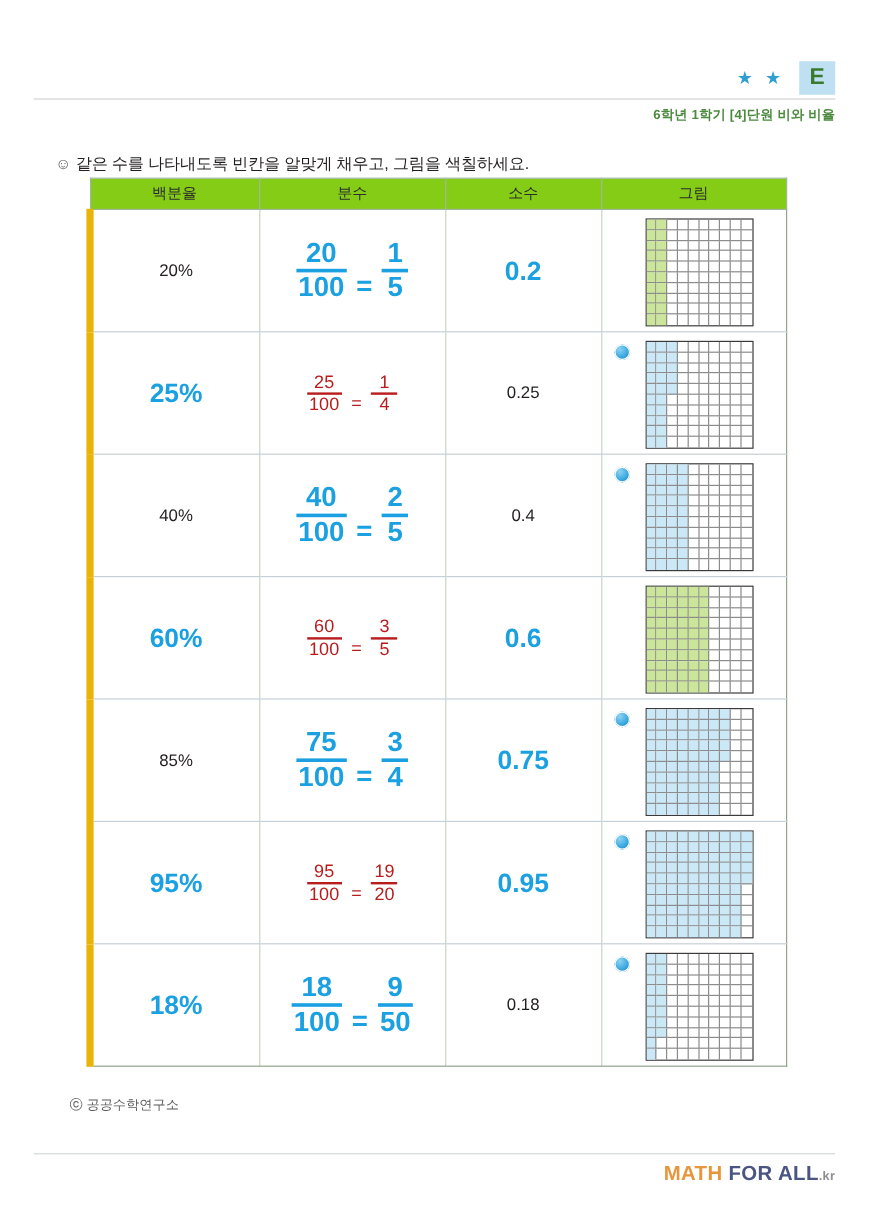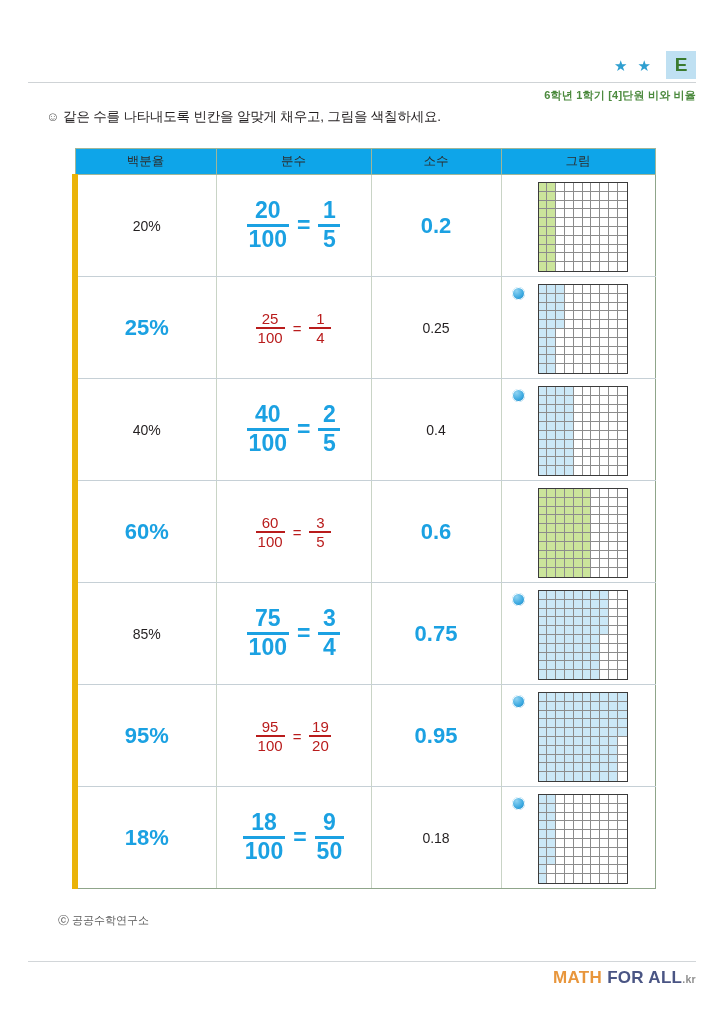--- a/index.html
+++ b/index.html
@@ -73,21 +73,21 @@
     font-size: 11px;
     color: #4c8a3e;
     white-space: nowrap;
     letter-spacing: 0.2px;
     font-weight: bold;
   }
 
   
   .instruction {
     position: absolute;
-    top: 108px;
+    top: 128px;
     left: 46px;
     font-size: 13.5px;
     color: #231f20;
     letter-spacing: -0.2px;
     white-space: nowrap;
   }
   .smiley {
     color: #555;
     font-size: 13px;
     margin-right: 4px;
@@ -100,21 +100,21 @@
     left: 72px;
     width: 580px;
     border-collapse: collapse;
     table-layout: fixed;
   }
   .sheet-table th, .sheet-table td {
     border: 1px solid #a7b8a1;
     padding: 0;
   }
   .sheet-table thead th {
-    background: #0ea5e9;
+    background: #84cc16;
     height: 25px;
     font-size: 12.5px;
     font-weight: normal;
     color: #2c2c2c;
     border-color: #9fb699;
   }
   .col-pct  { width: 141px; }
   .col-frac { width: 155px; }
   .col-dec  { width: 130px; }
   .col-pic  { width: 154px; }
@@ -139,21 +139,21 @@
   }
   .val-answer {
     font-size: 22px;
     font-weight: bold;
     color: #1ba1e2;
   }
 
   
   .frac-eq {
     display: inline-flex;
-    align-items: center;
+    align-items: flex-end;
     justify-content: center;
     gap: 7px;
   }
   .frac {
     display: inline-flex;
     flex-direction: column;
     align-items: center;
     line-height: 1.04;
   }
   .frac .num { padding: 0 2px; }

